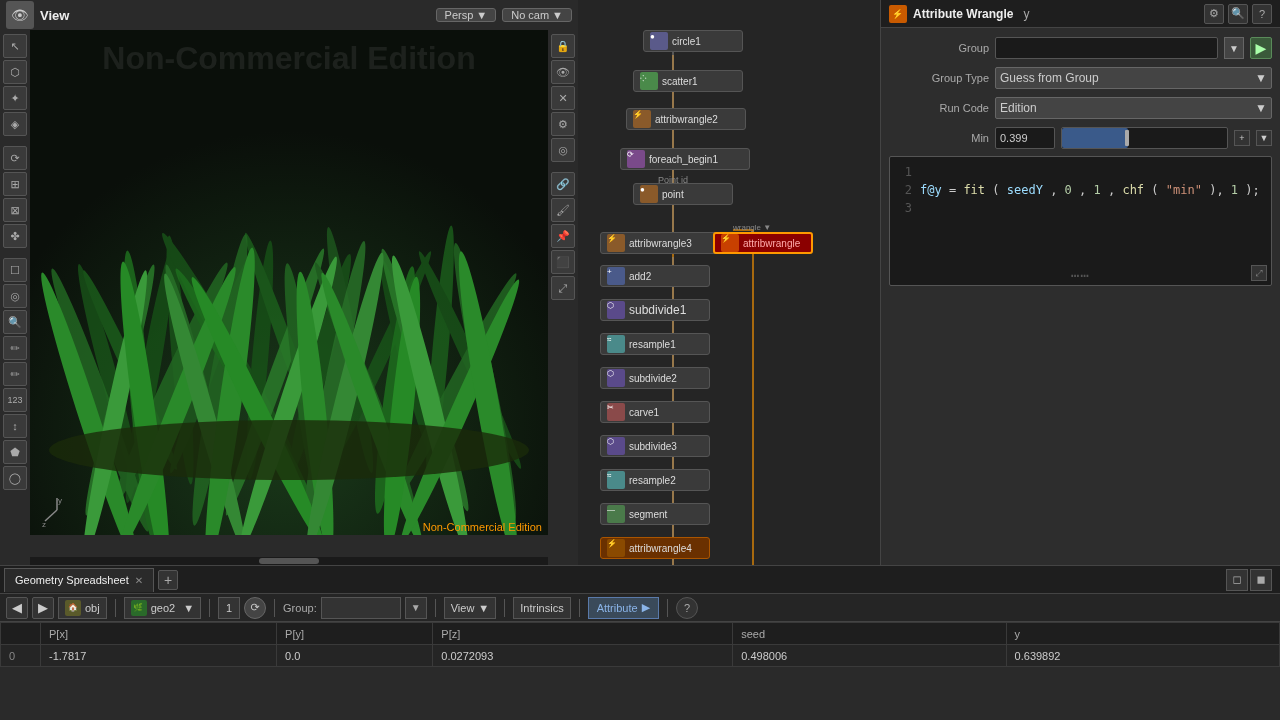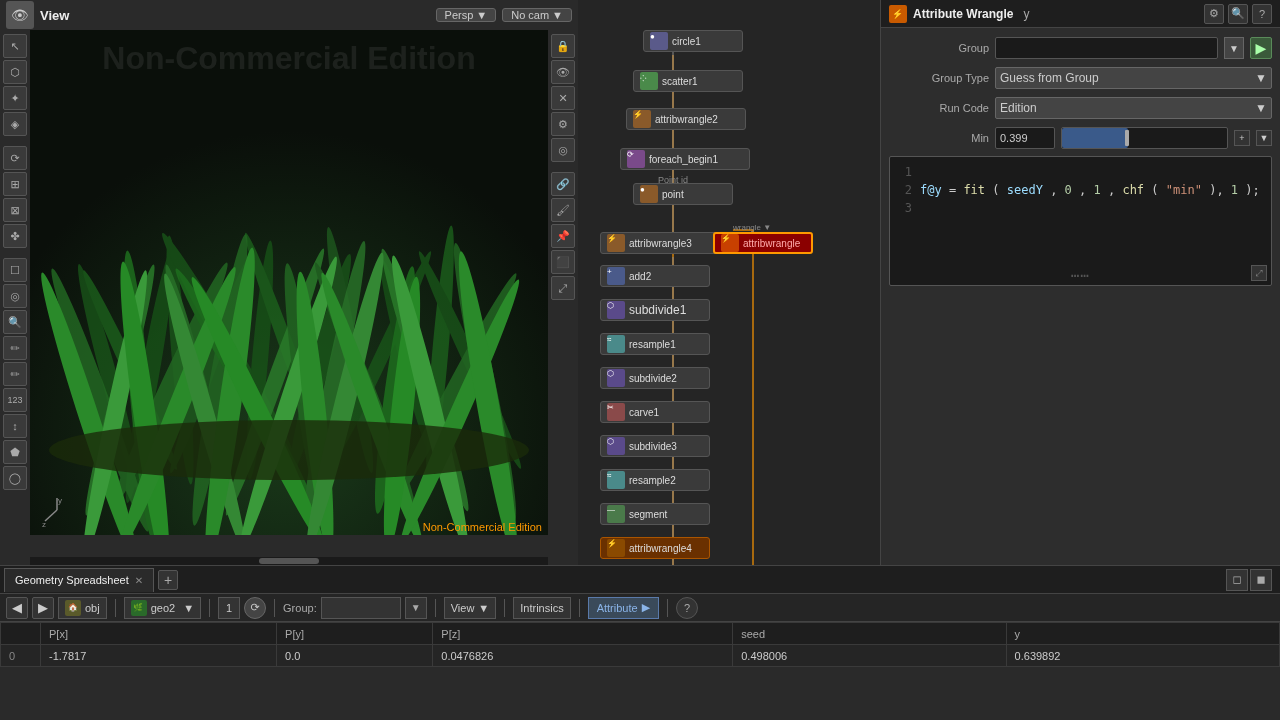--- a/index.html
+++ b/index.html
@@ -1033,20 +1033,20 @@
           <th>P[z]</th>
           <th>seed</th>
           <th>y</th>
         </tr>
       </thead>
       <tbody>
         <tr>
           <td>0</td>
           <td>-1.7817</td>
           <td>0.0</td>
-          <td>0.0476826</td>
+          <td>0.0272093</td>
           <td>0.498006</td>
           <td>0.639892</td>
         </tr>
       </tbody>
     </table>
   </div>
 </div>
 
 </body></html>

